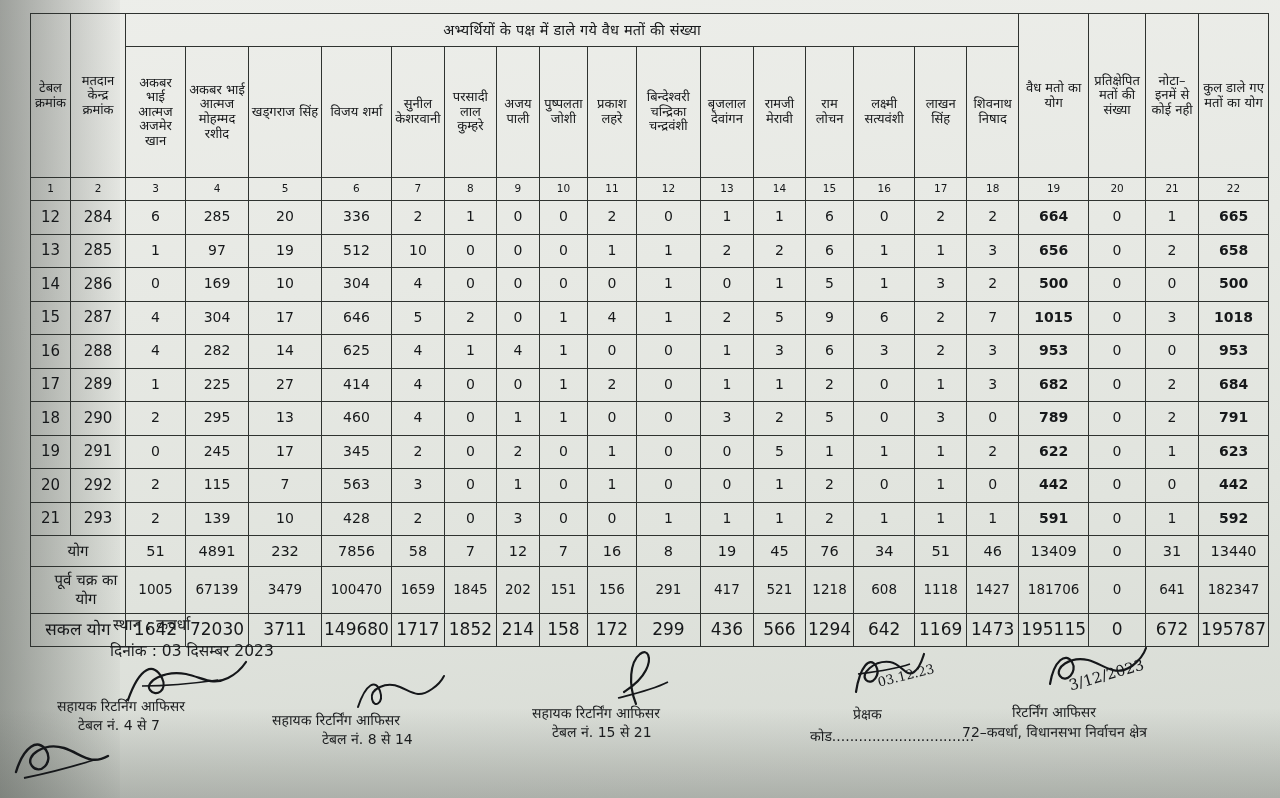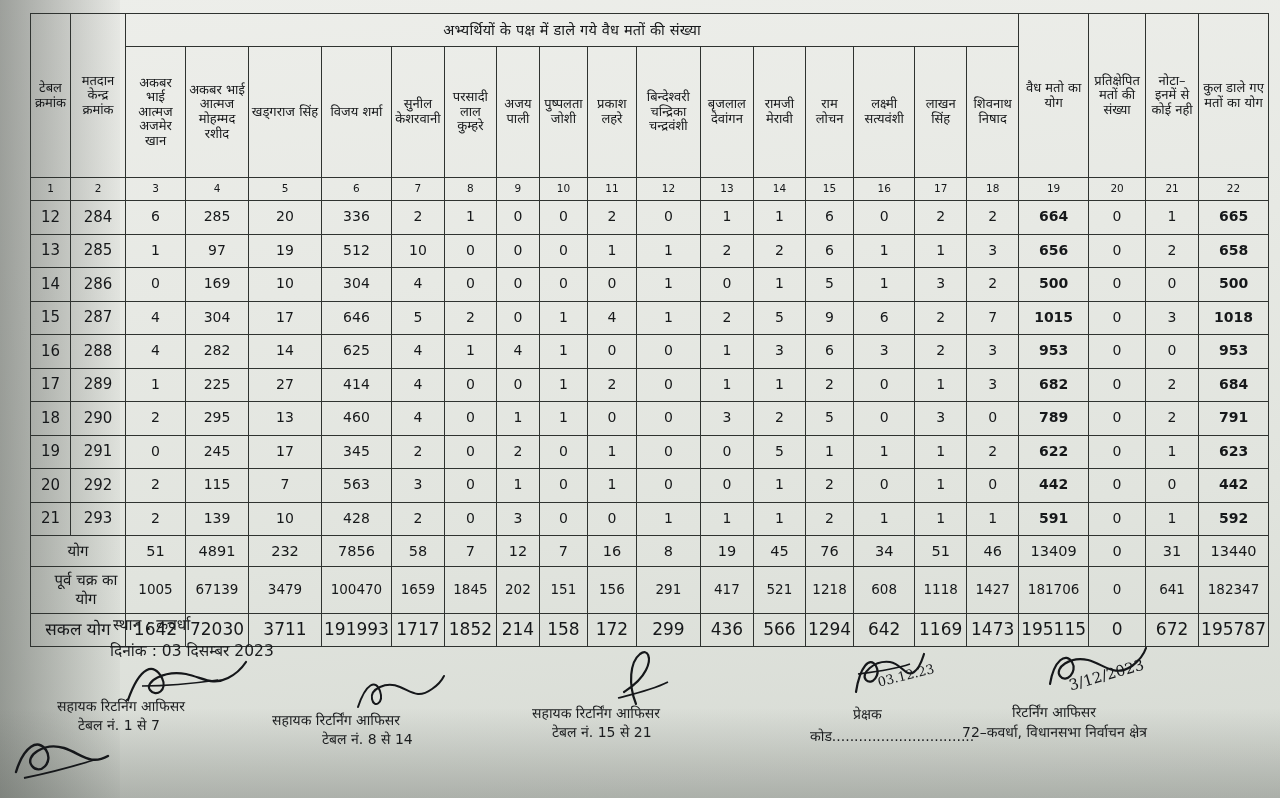--- a/index.html
+++ b/index.html
@@ -527,21 +527,21 @@
         <td>0</td>
         <td>641</td>
         <td>182347</td>
       </tr>
 
       <tr class="grandrow">
         <td class="lbl" colspan="2">सकल योग</td>
         <td>1642</td>
         <td>72030</td>
         <td>3711</td>
-        <td>191993</td>
+        <td>149680</td>
         <td>1717</td>
         <td>1852</td>
         <td>214</td>
         <td>158</td>
         <td>172</td>
         <td>299</td>
         <td>436</td>
         <td>566</td>
         <td>1294</td>
         <td>642</td>
@@ -553,21 +553,21 @@
         <td>195787</td>
       </tr>
     </tbody>
   </table>
 
   <div class="footer">
     <div class="ftxt place">स्थान : कवर्धा</div>
     <div class="ftxt date">दिनांक : 03 दिसम्बर 2023</div>
 
     <div class="ftxt sig1">सहायक रिटर्निंग आफिसर</div>
-    <div class="ftxt sig1b">टेबल नं. 1 से 7</div>
+    <div class="ftxt sig1b">टेबल नं. 4 से 7</div>
 
     <div class="ftxt sig2">सहायक रिटर्निंग आफिसर</div>
     <div class="ftxt sig2b">टेबल नं. 8 से 14</div>
 
     <div class="ftxt sig3">सहायक रिटर्निंग आफिसर</div>
     <div class="ftxt sig3b">टेबल नं. 15 से 21</div>
 
     <div class="ftxt sig4">प्रेक्षक</div>
     <div class="ftxt sig4b">कोड................................</div>
 

